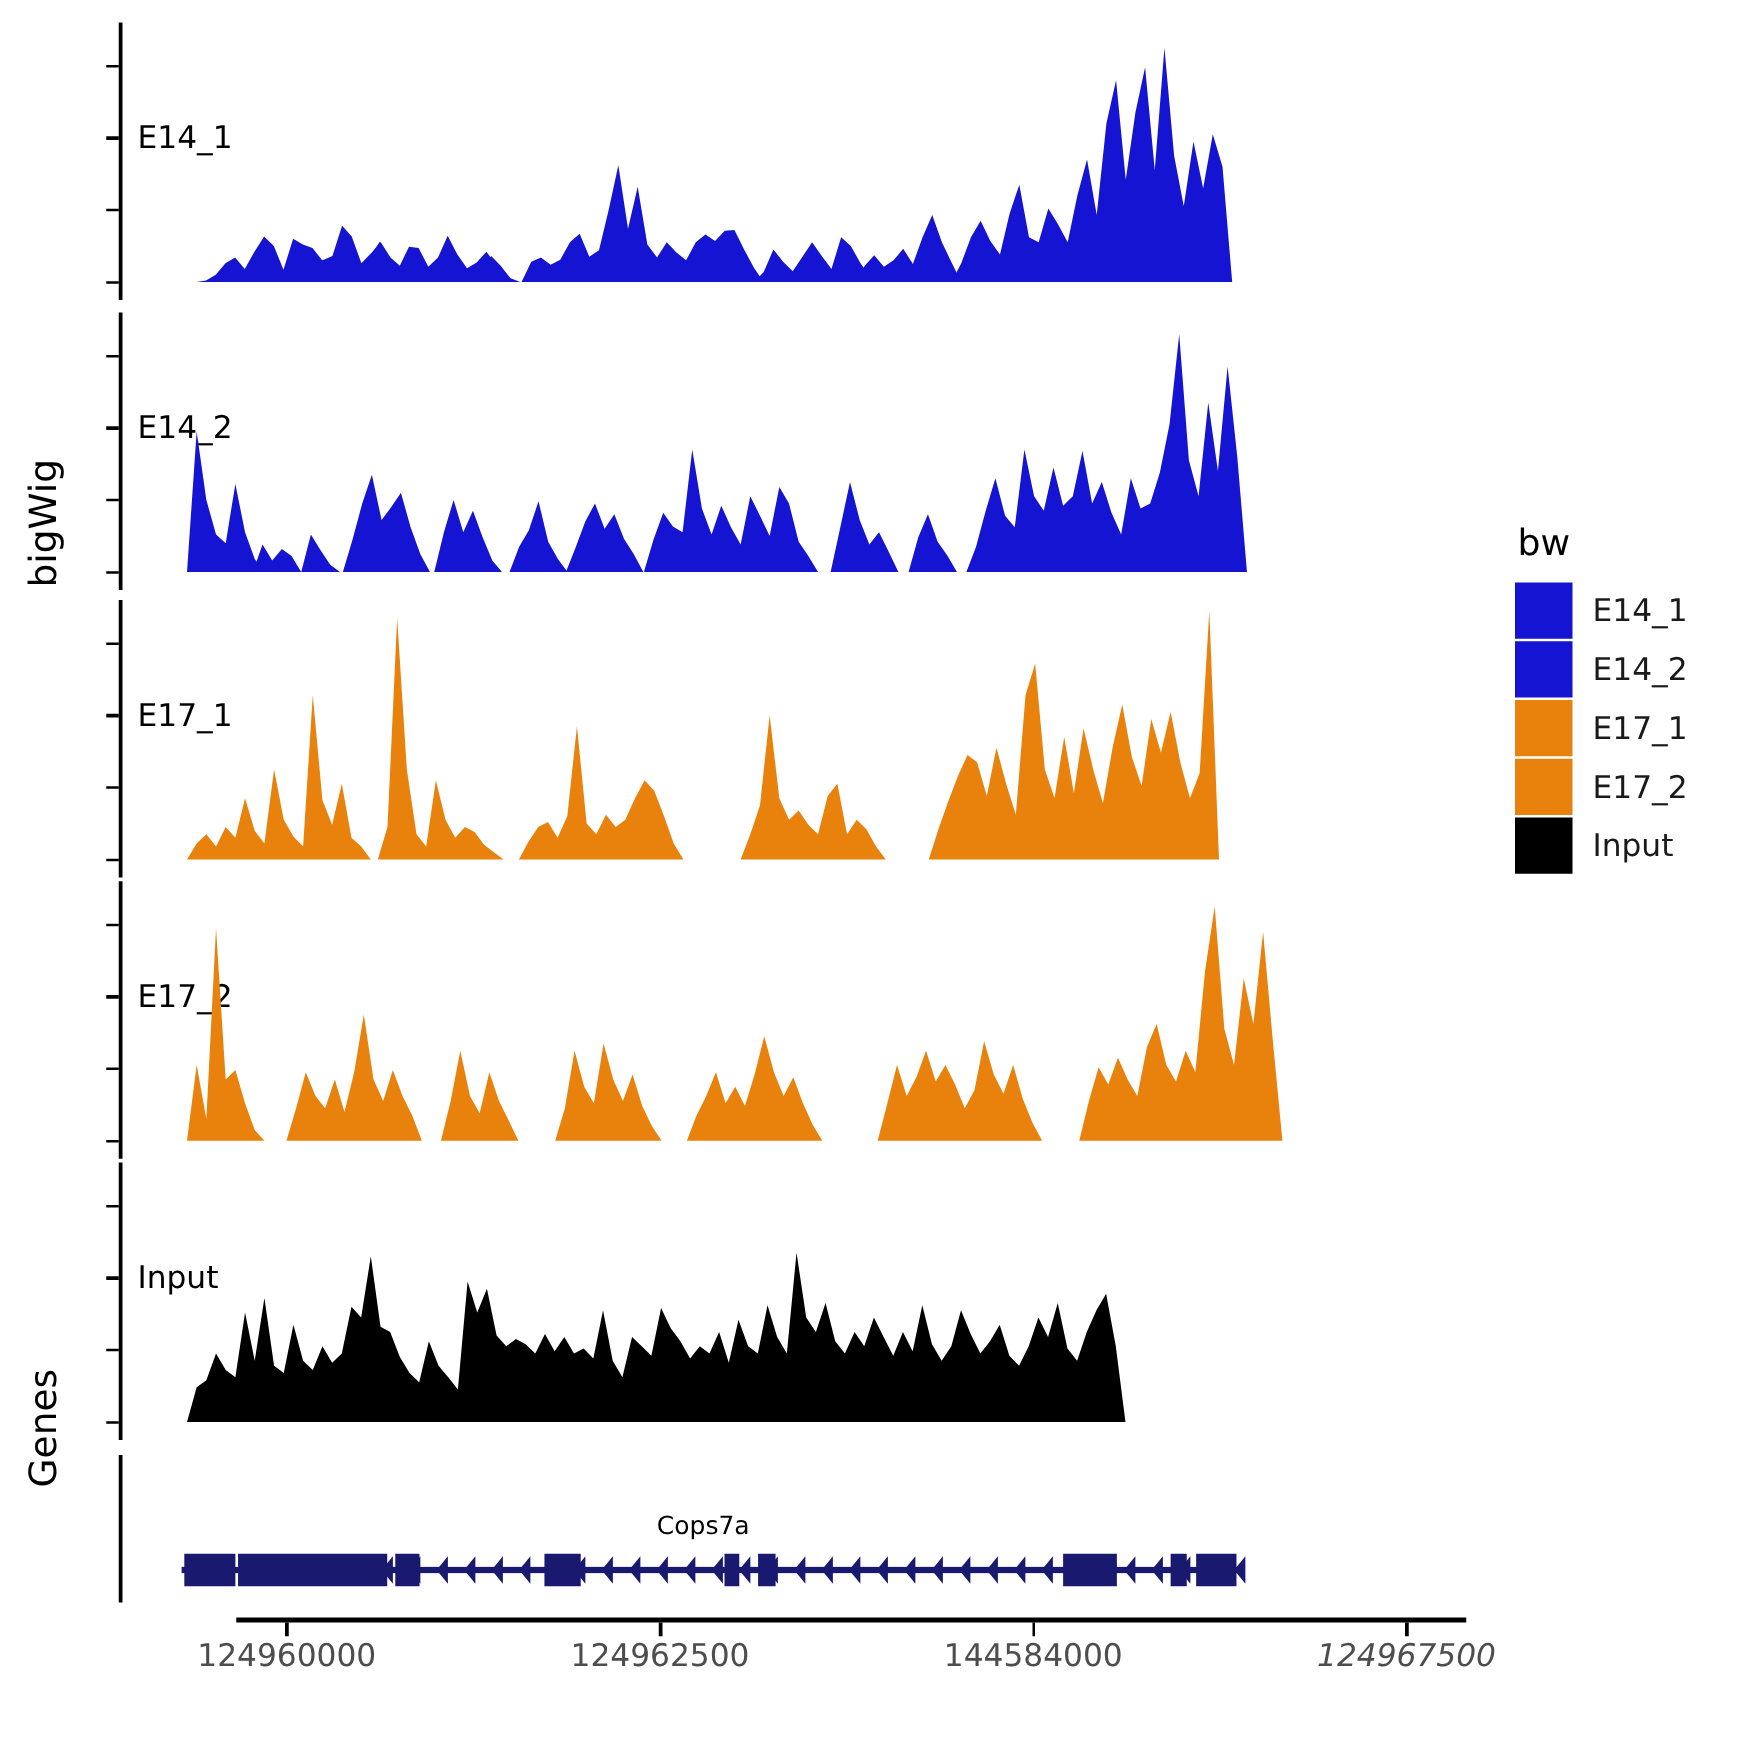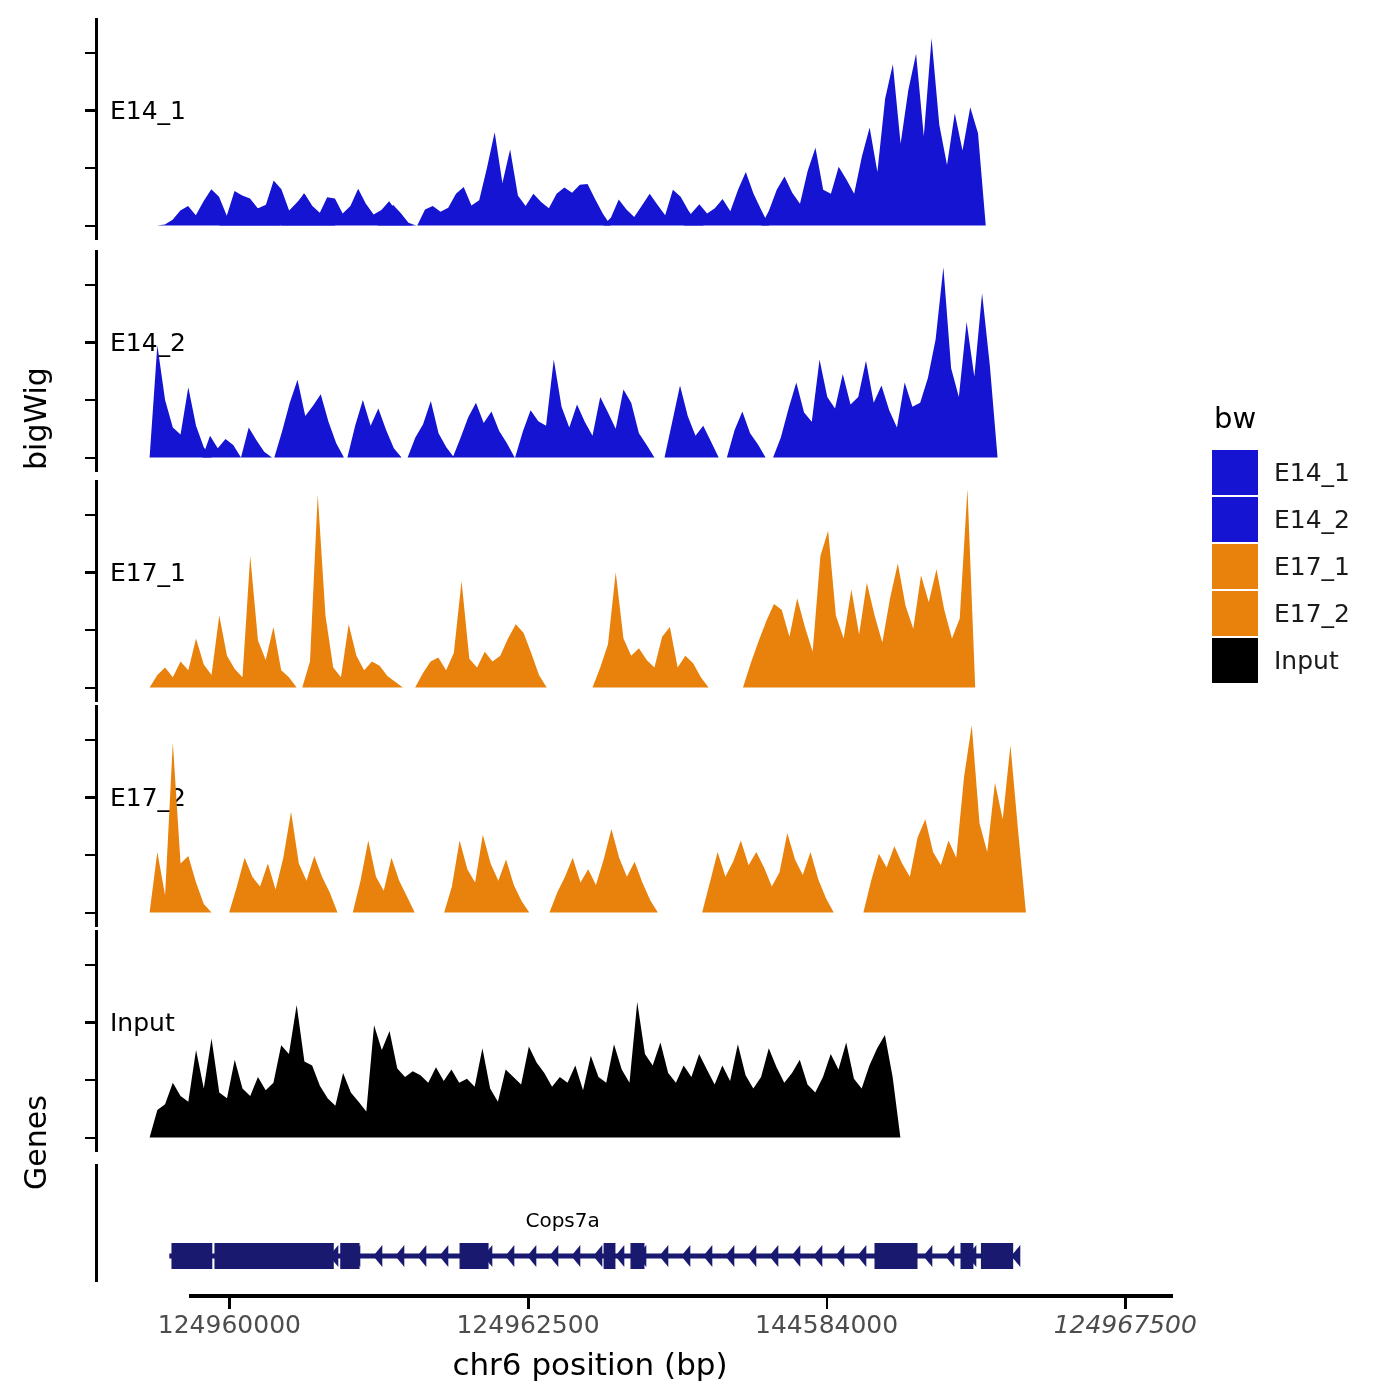--- a/index.html
+++ b/index.html
@@ -26,28 +26,28 @@
   }
   .tick{position:absolute;left:85px;width:10px;height:2.5px;background:#000;}
   .trackname{
     position:absolute;left:110px;
     font-size:25px;color:#000;line-height:1;
     transform:translateY(-50%);white-space:nowrap;
   }
   .wig{position:absolute;left:0;top:0;}
 
   
-  #legend{position:absolute;left:1212px;top:404px;width:180px;}
+  #legend{position:absolute;left:1212px;top:420px;width:180px;}
   #legend .ltitle{font-size:29px;color:#000;margin:0 0 16px 2px;line-height:1;}
   #legend .lrow{display:flex;align-items:center;height:47px;}
   #legend .lkey{width:46px;height:45px;flex:0 0 46px;}
   #legend .llab{margin-left:16px;font-size:25px;color:#1a1a1a;line-height:1;white-space:nowrap;}
 
   
-  #genepanel{position:absolute;left:0;top:1158px;width:1180px;height:130px;padding-left:24px;}
+  #genepanel{position:absolute;left:0;top:1158px;width:1180px;height:130px;}
   #genepanel .spine{position:absolute;left:95px;top:6px;width:3px;height:118px;background:#000;}
   #genelabel{
     position:absolute;font-size:20px;color:#000;line-height:1;
     white-space:nowrap;
   }
 
   
   #xaxis{position:absolute;left:0;top:1294px;width:1400px;height:100px;}
   #xaxisline{position:absolute;left:196px;top:0;width:977px;height:4px;background:#000;}
   .xtick{position:absolute;top:4px;width:2.5px;height:11px;background:#000;}
@@ -240,16 +240,15 @@
     <div id="xticks">
         <div class="xtick" style="left: 228.389px;"></div>
         <div class="xticklab" style="left: 229.389px;">124960000</div>
         <div class="xtick" style="left: 527px;"></div>
         <div class="xticklab" style="left: 528px;">124962500</div>
         <div class="xtick" style="left: 825.611px;"></div>
         <div class="xticklab" style="left: 826.611px;">144584000</div>
         <div class="xtick" style="left: 1124.22px;"></div>
         <div class="xticklab" style="left: 1125.22px; font-style: italic;">124967500</div>
       </div>
-    <div id="xtitle">chr6 position (bp)</div>
   </div>
 
 </div>
 
 </body></html>

